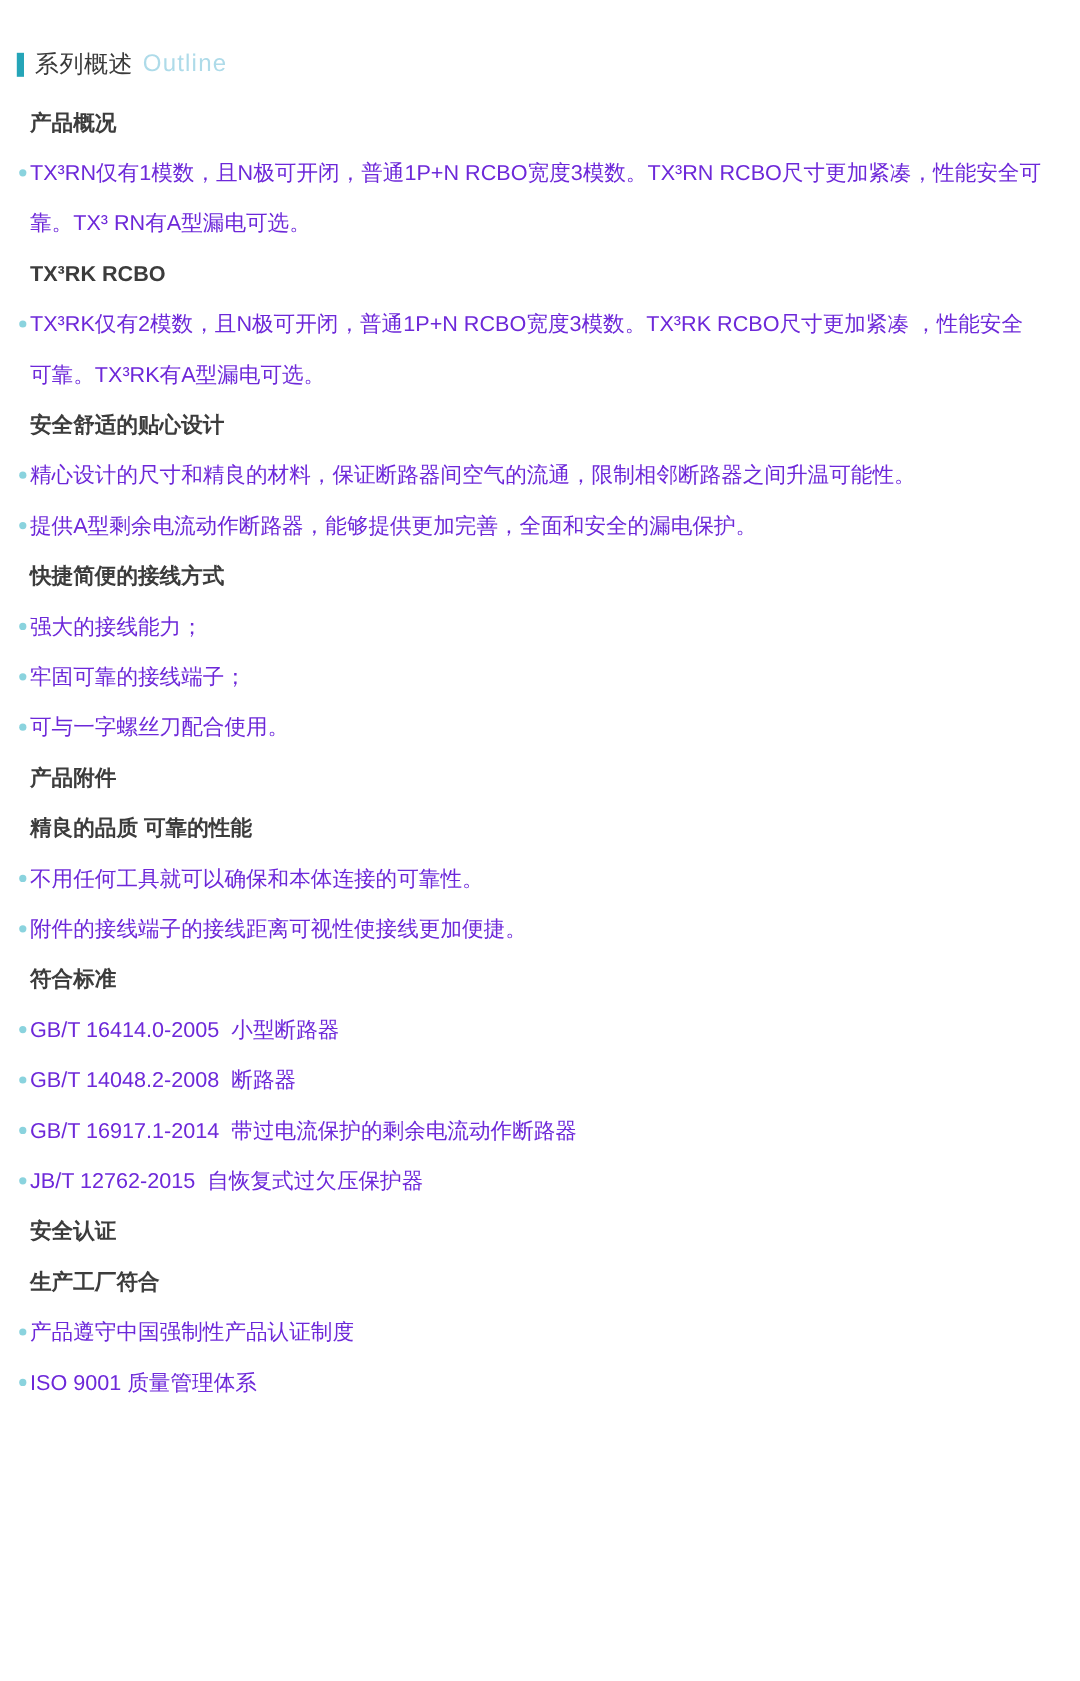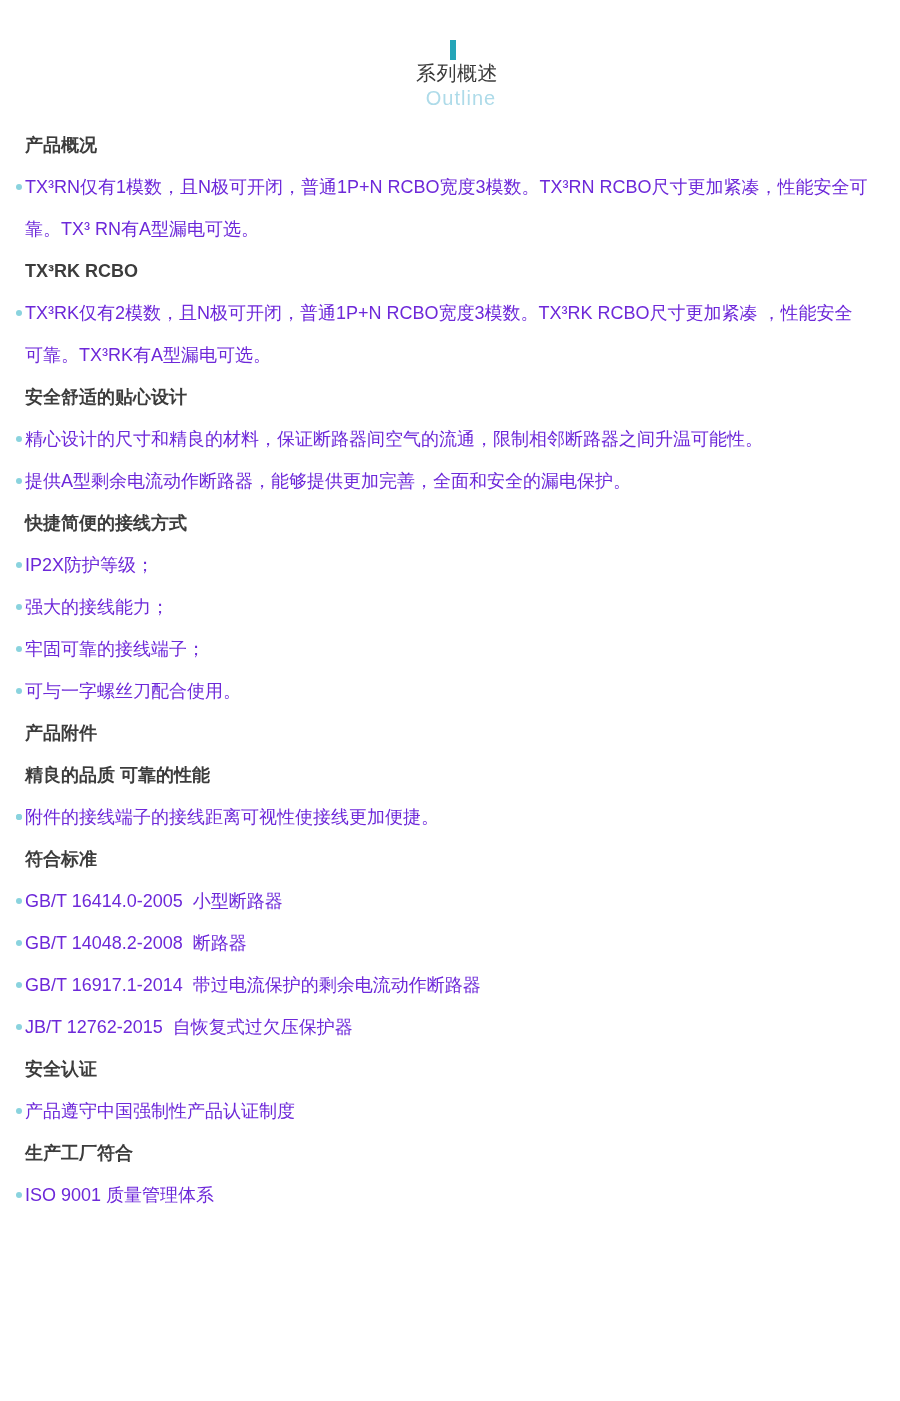--- a/index.html
+++ b/index.html
@@ -13,21 +13,20 @@
   .page {
     width: 900px;
     min-height: 1401px;
     background: #ffffff;
     overflow: hidden;
   }
   .page-header {
     display: flex;
     align-items: center;
     margin: 40px 0 0 14px;
-    flex-direction: column;
   }
   .accent-bar {
     width: 6px;
     height: 20px;
     background: #25a5b8;
     margin-right: 9px;
     flex: 0 0 auto;
   }
   .title-cn {
     font-size: 20px;
@@ -86,32 +85,31 @@
 
   <div class="content">
     <div class="block heading">产品概况</div>
     <div class="block bullet"><span class="dot"></span><span class="txt">TX³RN仅有1模数，且N极可开闭，普通1P+N RCBO宽度3模数。TX³RN RCBO尺寸更加紧凑，性能安全可靠。TX³ RN有A型漏电可选。</span></div>
     <div class="block heading">TX³RK RCBO</div>
     <div class="block bullet"><span class="dot"></span><span class="txt">TX³RK仅有2模数，且N极可开闭，普通1P+N RCBO宽度3模数。TX³RK RCBO尺寸更加紧凑 ，性能安全可靠。TX³RK有A型漏电可选。</span></div>
     <div class="block heading">安全舒适的贴心设计</div>
     <div class="block bullet"><span class="dot"></span><span class="txt">精心设计的尺寸和精良的材料，保证断路器间空气的流通，限制相邻断路器之间升温可能性。</span></div>
     <div class="block bullet"><span class="dot"></span><span class="txt">提供A型剩余电流动作断路器，能够提供更加完善，全面和安全的漏电保护。</span></div>
     <div class="block heading">快捷简便的接线方式</div>
-    <div class="block bullet"><span class="dot"></span><span class="txt">IP2X防护等级；</span></div>
     <div class="block bullet"><span class="dot"></span><span class="txt">强大的接线能力；</span></div>
     <div class="block bullet"><span class="dot"></span><span class="txt">牢固可靠的接线端子；</span></div>
     <div class="block bullet"><span class="dot"></span><span class="txt">可与一字螺丝刀配合使用。</span></div>
     <div class="block heading">产品附件</div>
     <div class="block heading">精良的品质 可靠的性能</div>
-    <div class="block bullet"><span class="dot"></span></div>
+    <div class="block bullet"><span class="dot"></span><span class="txt">不用任何工具就可以确保和本体连接的可靠性。</span></div>
     <div class="block bullet"><span class="dot"></span><span class="txt">附件的接线端子的接线距离可视性使接线更加便捷。</span></div>
     <div class="block heading">符合标准</div>
     <div class="block bullet"><span class="dot"></span><span class="txt">GB/T 16414.0-2005  小型断路器</span></div>
     <div class="block bullet"><span class="dot"></span><span class="txt">GB/T 14048.2-2008  断路器</span></div>
     <div class="block bullet"><span class="dot"></span><span class="txt">GB/T 16917.1-2014  带过电流保护的剩余电流动作断路器</span></div>
     <div class="block bullet"><span class="dot"></span><span class="txt">JB/T 12762-2015  自恢复式过欠压保护器</span></div>
     <div class="block heading">安全认证</div>
+    <div class="block heading">生产工厂符合</div>
     <div class="block bullet"><span class="dot"></span><span class="txt">产品遵守中国强制性产品认证制度</span></div>
-    <div class="block heading">生产工厂符合</div>
     <div class="block bullet"><span class="dot"></span><span class="txt">ISO 9001 质量管理体系</span></div>
   </div>
 
 </div>
 
 </body></html>

